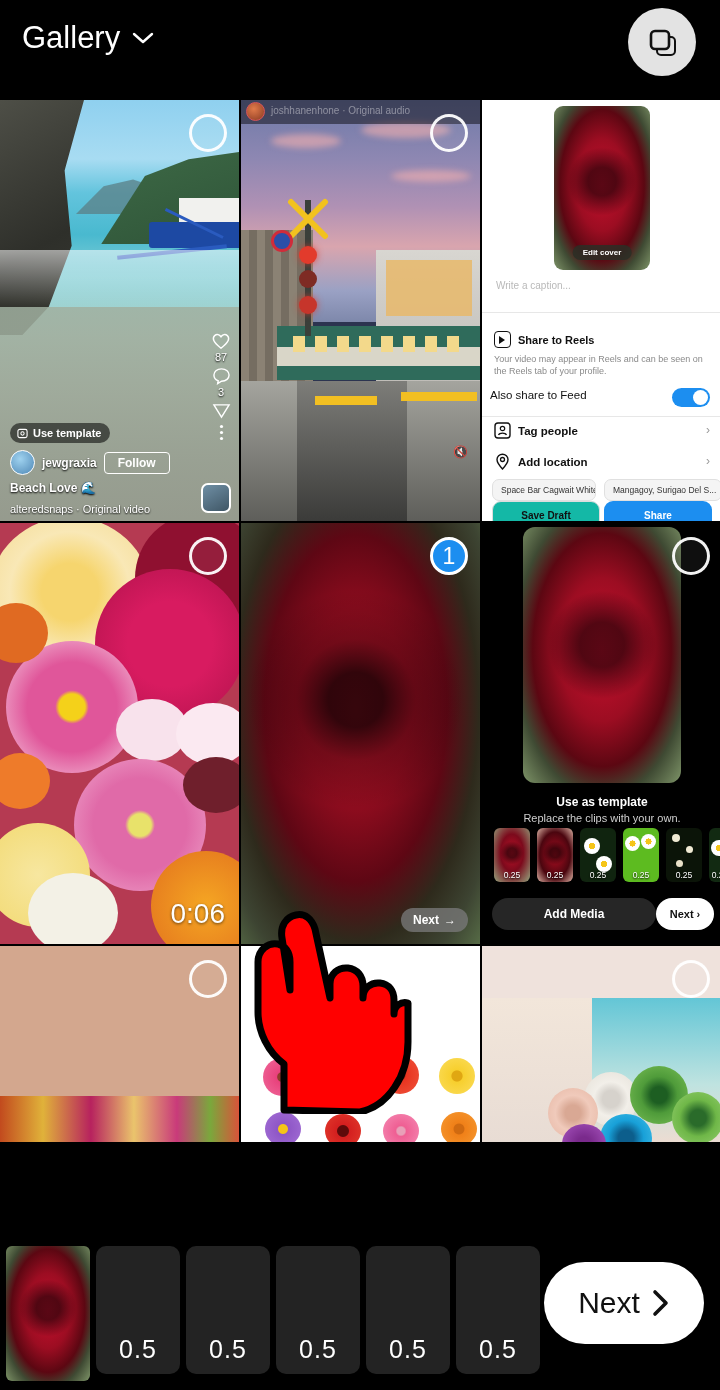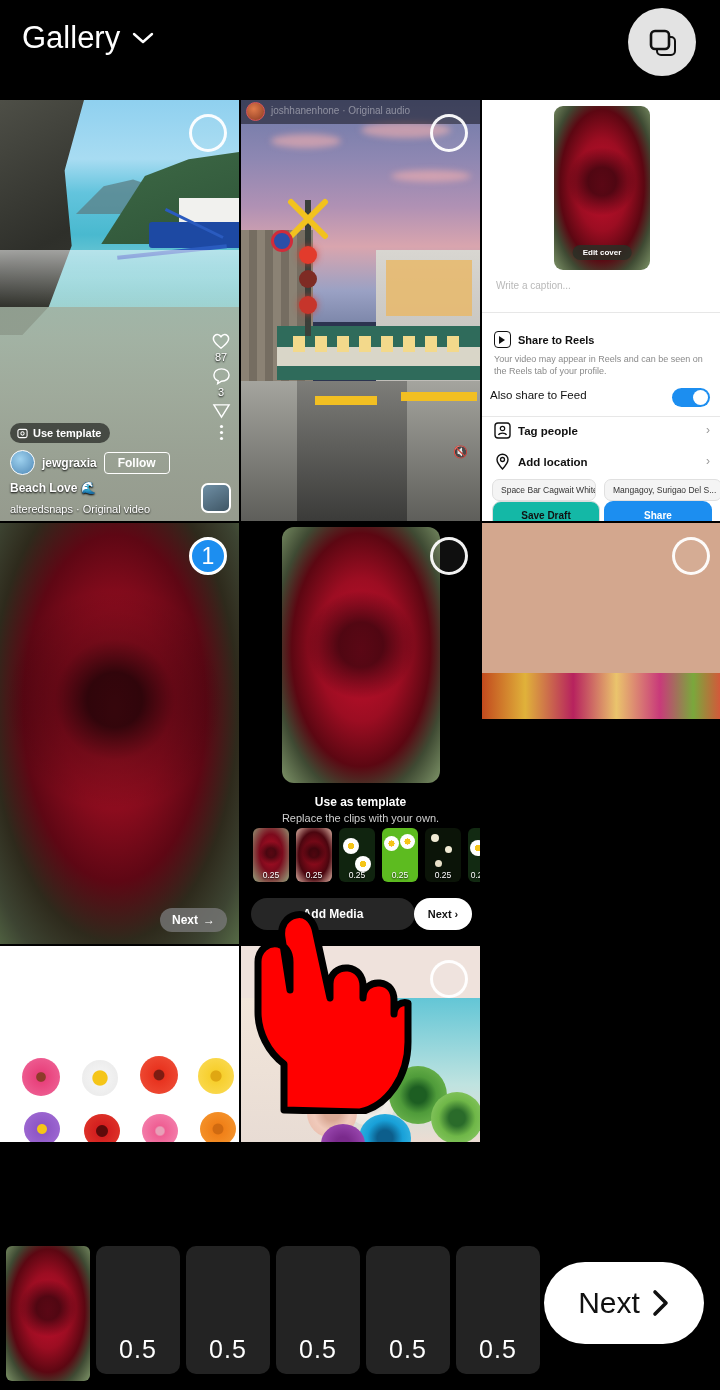--- a/index.html
+++ b/index.html
@@ -417,20 +417,41 @@
           <div class="ss-arrow" style="top:354px">›</div>
           <div class="ss-chip" style="left:10px;top:379px;width:104px">Space Bar Cagwait White...</div>
           <div class="ss-chip" style="left:122px;top:379px;width:118px">Mangagoy, Surigao Del S...</div>
           <div class="ss-draft">Save Draft</div>
           <div class="ss-share">Share</div>
         </div>
       </div>
       <div class="sel-circle"></div>
     </div>
 
+    <div class="cell">
+      <div class="cell-img">
+        <div class="flowers">
+          <div class="fl" style="left:-10px;top:-6px;width:160px;height:150px;background:radial-gradient(circle,#f6d56e 0 26%,#f9e8b6 55%,#f3d98f 100%)"></div>
+          <div class="fl" style="right:-26px;top:-10px;width:130px;height:130px;background:#8f1030"></div>
+          <div class="fl" style="right:-6px;top:46px;width:150px;height:150px;background:radial-gradient(circle,#d81b60 0 40%,#b0124b 100%)"></div>
+          <div class="fl" style="left:6px;top:118px;width:132px;height:132px;background:radial-gradient(circle,#f4d11a 0 14%,#e0569a 18% 48%,#f6cfe2 100%)"></div>
+          <div class="fl" style="left:116px;top:176px;width:72px;height:62px;background:#f8e2ec"></div>
+          <div class="fl" style="left:176px;top:180px;width:74px;height:62px;background:#fbe9f1"></div>
+          <div class="fl" style="left:74px;top:236px;width:132px;height:132px;background:radial-gradient(circle,#e8e26a 0 12%,#e06aa8 16% 50%,#f0a6cc 100%)"></div>
+          <div class="fl" style="left:-14px;top:300px;width:104px;height:104px;background:radial-gradient(circle,#f7e7a0,#f2d970)"></div>
+          <div class="fl" style="left:28px;top:350px;width:90px;height:80px;background:#f3f1e6"></div>
+          <div class="fl" style="right:-22px;top:328px;width:110px;height:110px;background:radial-gradient(circle,#f5a623,#e2711d)"></div>
+          <div class="fl" style="left:-16px;top:80px;width:64px;height:60px;background:#e06a22"></div>
+          <div class="fl" style="left:-10px;top:230px;width:60px;height:56px;background:#ee7b2a"></div>
+          <div class="fl" style="right:-10px;top:234px;width:66px;height:56px;background:#6f1f2c"></div>
+        </div>
+      </div>
+      <div class="duration">0:06</div>
+      <div class="sel-circle"></div>
+    </div>
 
     <div class="cell">
       <div class="cell-img">
         <div class="rose2"></div>
       </div>
       <div class="next-pill-sm">
         <span>Next</span>
         <span>→</span>
       </div>
       <div class="sel-badge">1</div>

